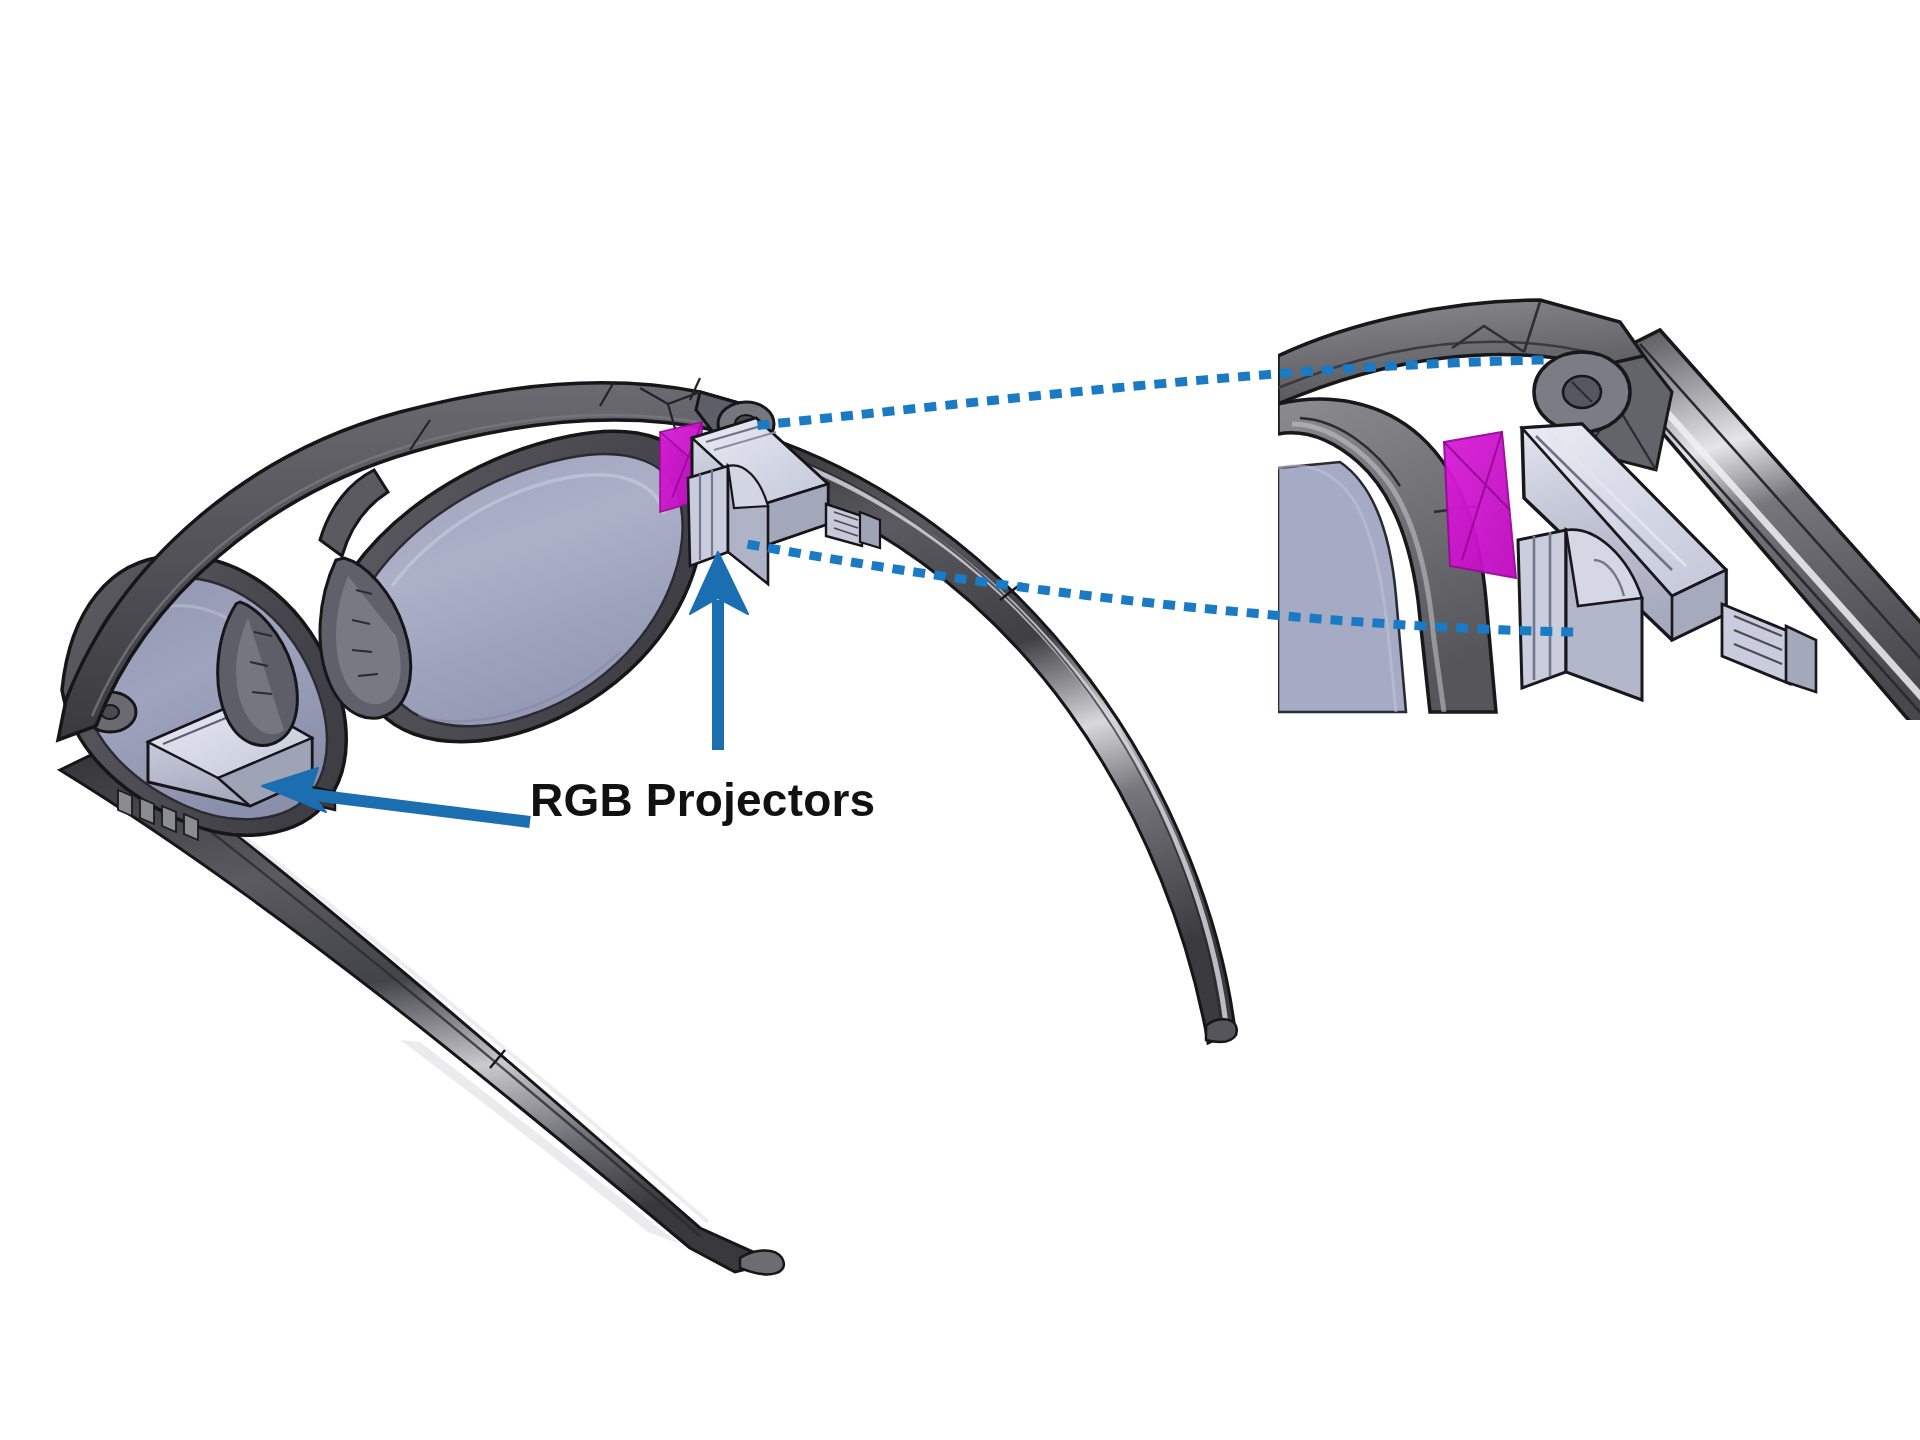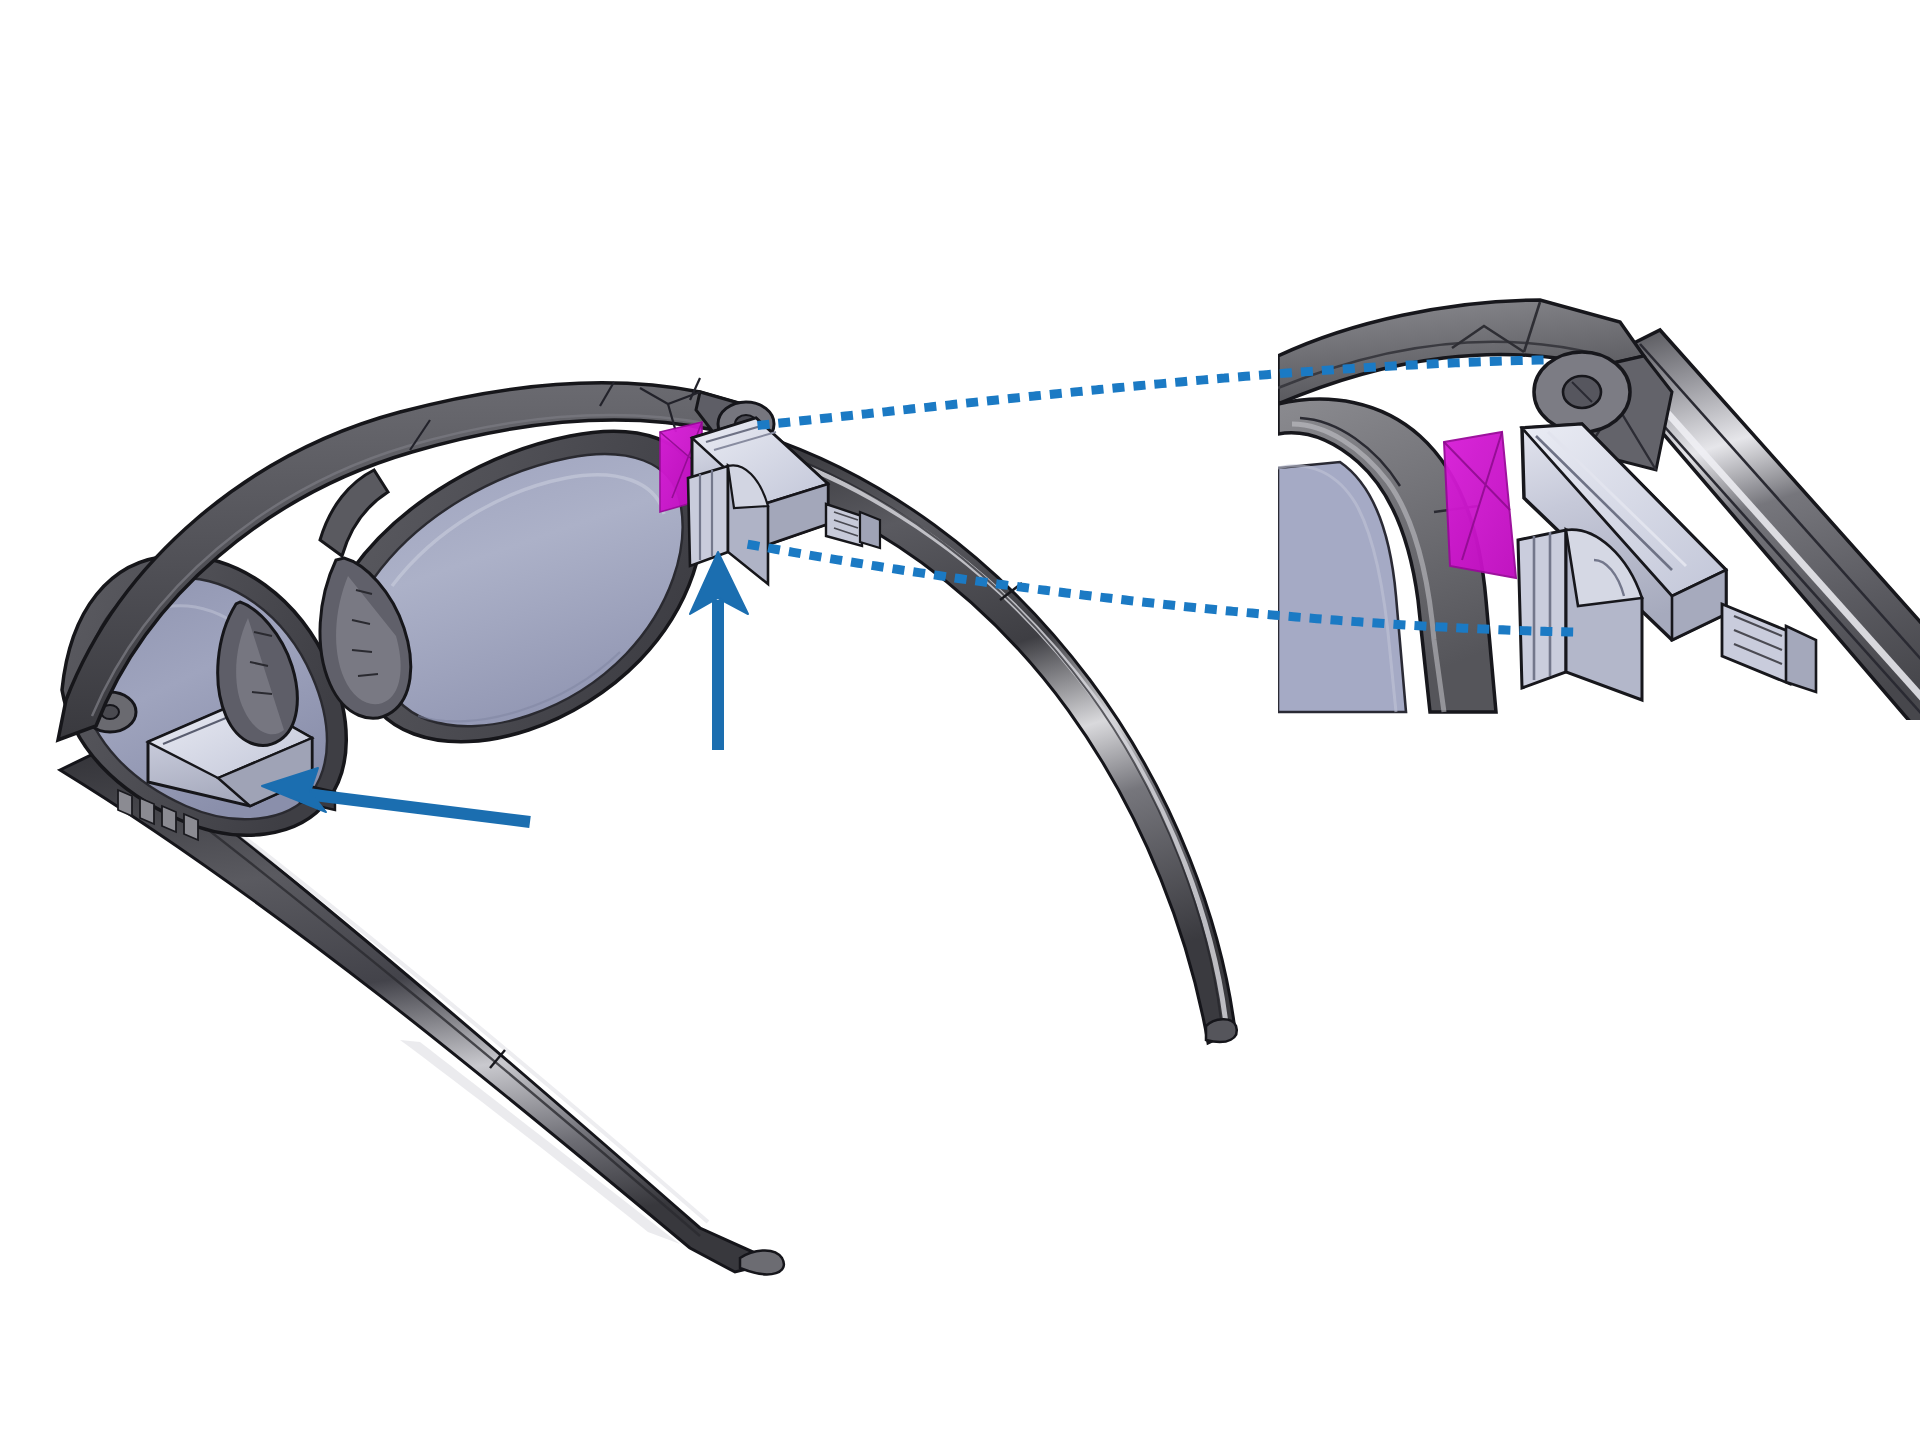--- a/index.html
+++ b/index.html
@@ -333,14 +333,15 @@
       <path d="M262,786 L 318,768 L 310,792 L 326,812 Z" fill="#1B6EB0" stroke="#1B6EB0" stroke-width="2" stroke-linejoin="round"></path>
     </g>
 
     <g>
       <path d="M718,750 L 718,600" stroke="#1B6EB0" stroke-width="12" stroke-linecap="butt" fill="none"></path>
       <path d="M718,552 L 748,614 L 718,598 L 690,614 Z" fill="#1B6EB0" stroke="#1B6EB0" stroke-width="2" stroke-linejoin="round"></path>
     </g>
   </g>
 </svg>
 
+<div class="callout-label">RGB Projectors</div>
 
 </div>
 
 </body></html>

